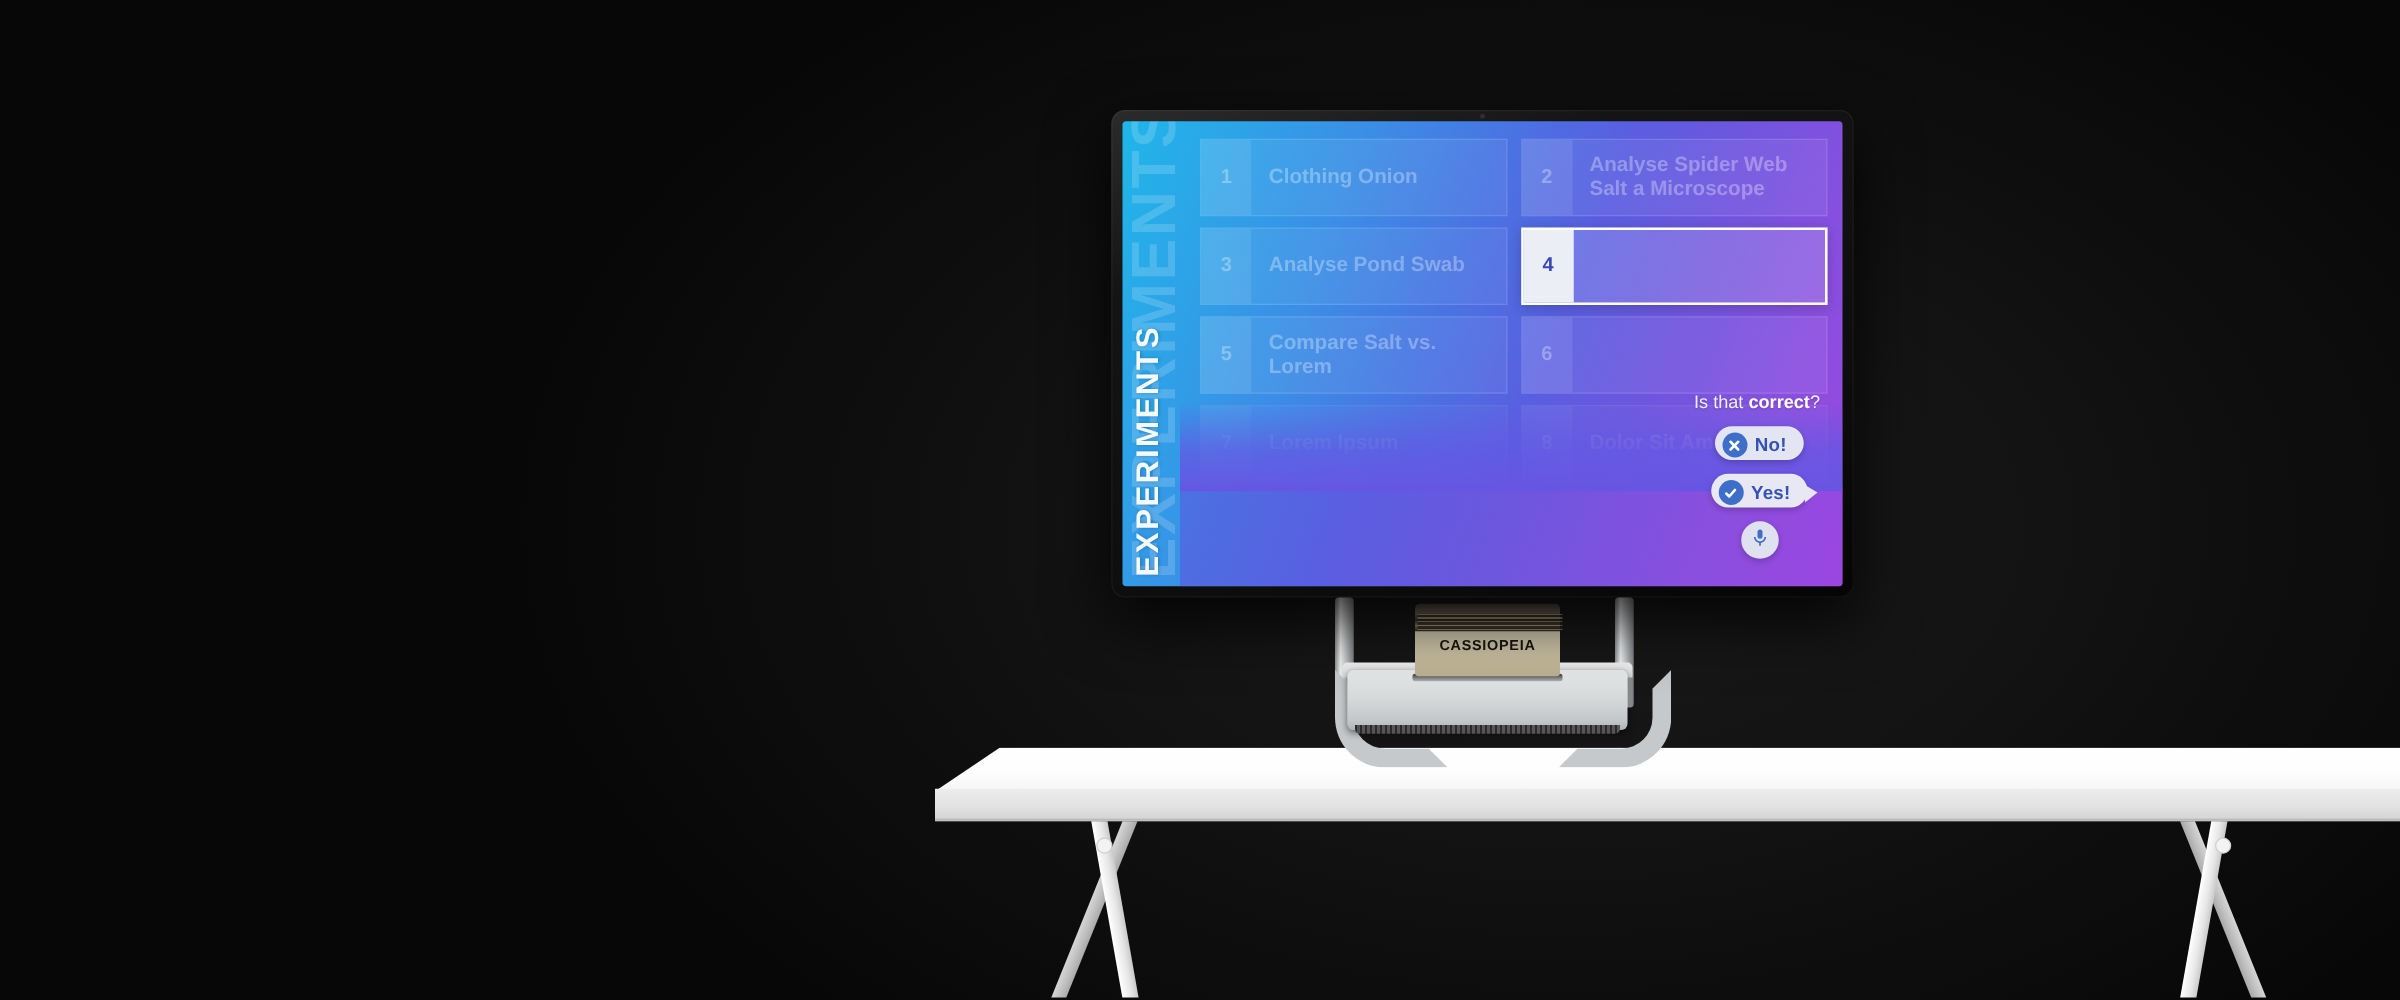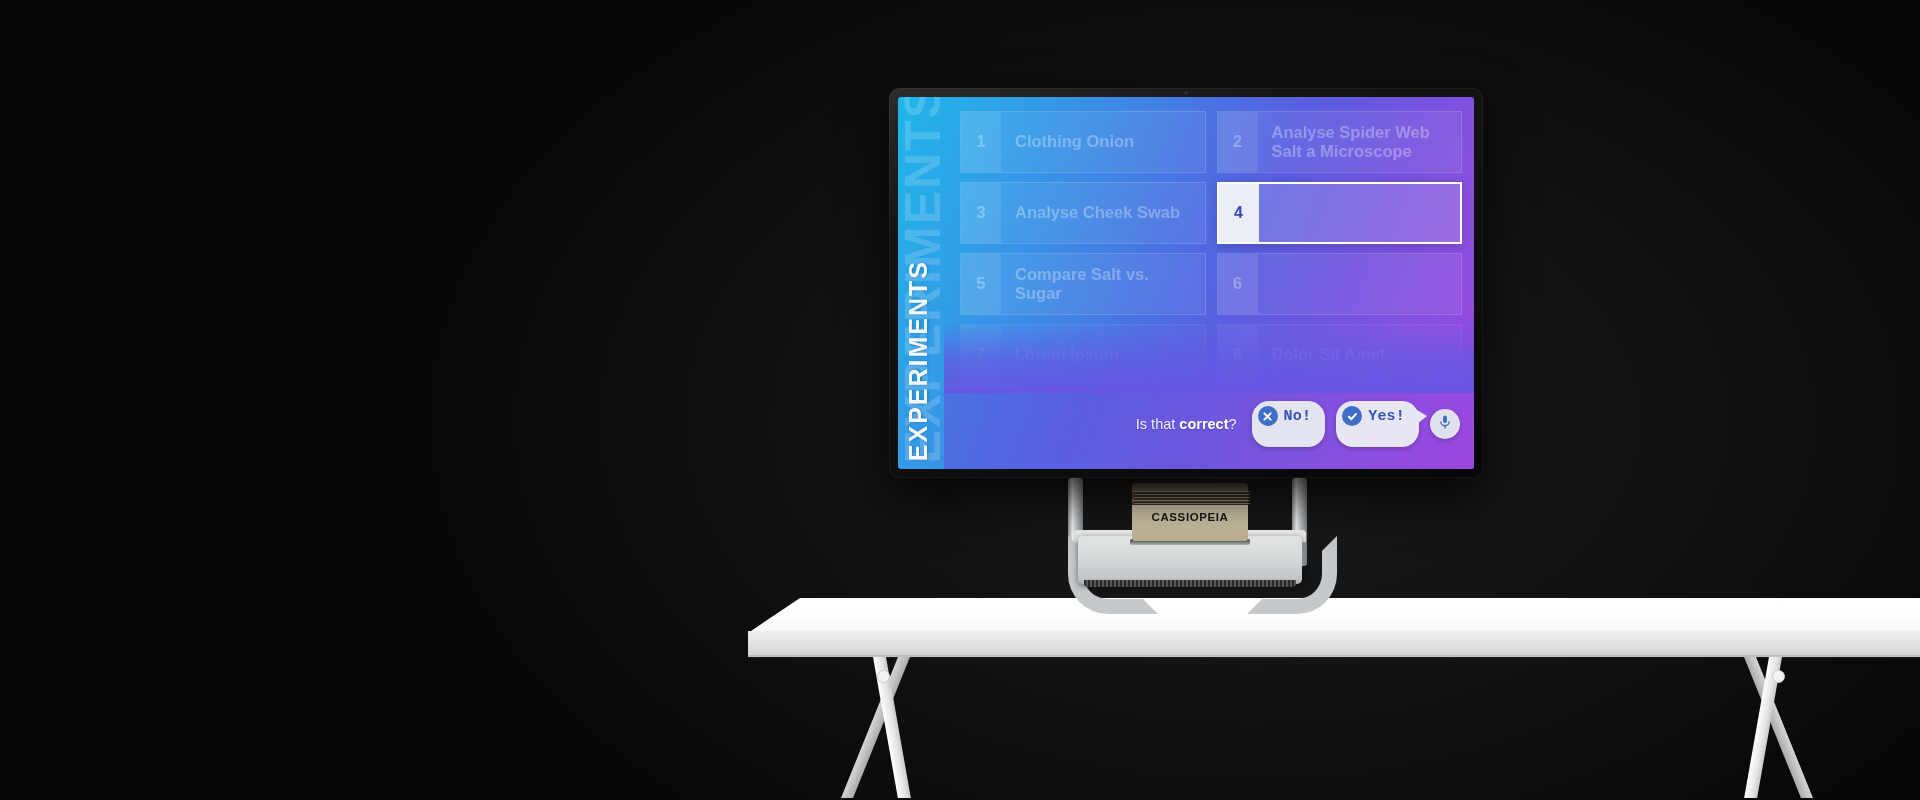--- a/index.html
+++ b/index.html
@@ -176,35 +176,35 @@
     position:absolute;left:46px;right:0;bottom:0;height:80px;
     background:linear-gradient(110deg,#4a72e2 0%,#5a5ee0 25%,#6e56de 50%,#8a4fdf 78%,#9b46e0 100%);
     pointer-events:none;
   }
 
   
   .promptbar{
     position:absolute;right:14px;bottom:22px;
     display:flex;align-items:center;gap:11px;
     z-index:5;
+    flex-direction:column;
   }
   .prompt-text{
     font-size:14.5px;color:#eef0ff;margin-right:4px;
     text-shadow:0 1px 2px rgba(0,0,0,.2);
     font-weight:normal;
   }
   .prompt-text b{font-weight:bold;color:#ffffff;}
   .bubble{
     position:relative;
     display:flex;align-items:center;gap:6px;
     background:#e4e5f2;
     border-radius:17px;
-    padding:5px 14px 21px 6px;
+    padding:5px 14px 2px 6px;
     box-shadow:0 2px 5px rgba(0,0,0,.22);
-    font-family:Liberation Mono, monospace;
   }
   .bubble .btxt{
     font-size:15px;font-weight:bold;color:#3552b6;letter-spacing:.2px;
   }
   .bubble .cicon{
     width:20px;height:20px;border-radius:50%;
     background:#3f6ec9;
     display:flex;align-items:center;justify-content:center;flex:0 0 20px;
   }
   .bubble.yes{background:#e7e8f3;text-align:center;}
@@ -276,28 +276,28 @@
           <div class="card dim">
             <div class="num">1</div>
             <div class="label">Clothing Onion</div>
           </div>
           <div class="card dim">
             <div class="num">2</div>
             <div class="label">Analyse  Spider Web Salt a Microscope</div>
           </div>
           <div class="card dim">
             <div class="num">3</div>
-            <div class="label">Analyse Cheek Swab</div>
+            <div class="label">Analyse Pond Swab</div>
           </div>
           <div class="card selected">
             <div class="num">4</div>
           </div>
           <div class="card dim">
             <div class="num">5</div>
-            <div class="label">Compare Salt vs. Sugar</div>
+            <div class="label">Compare Salt vs. Lorem</div>
           </div>
           <div class="card dim">
             <div class="num">6</div>
           </div>
           <div class="card dimmer">
             <div class="num">7</div>
             <div class="label">Lorem Ipsum</div>
           </div>
           <div class="card dimmer">
             <div class="num">8</div>

